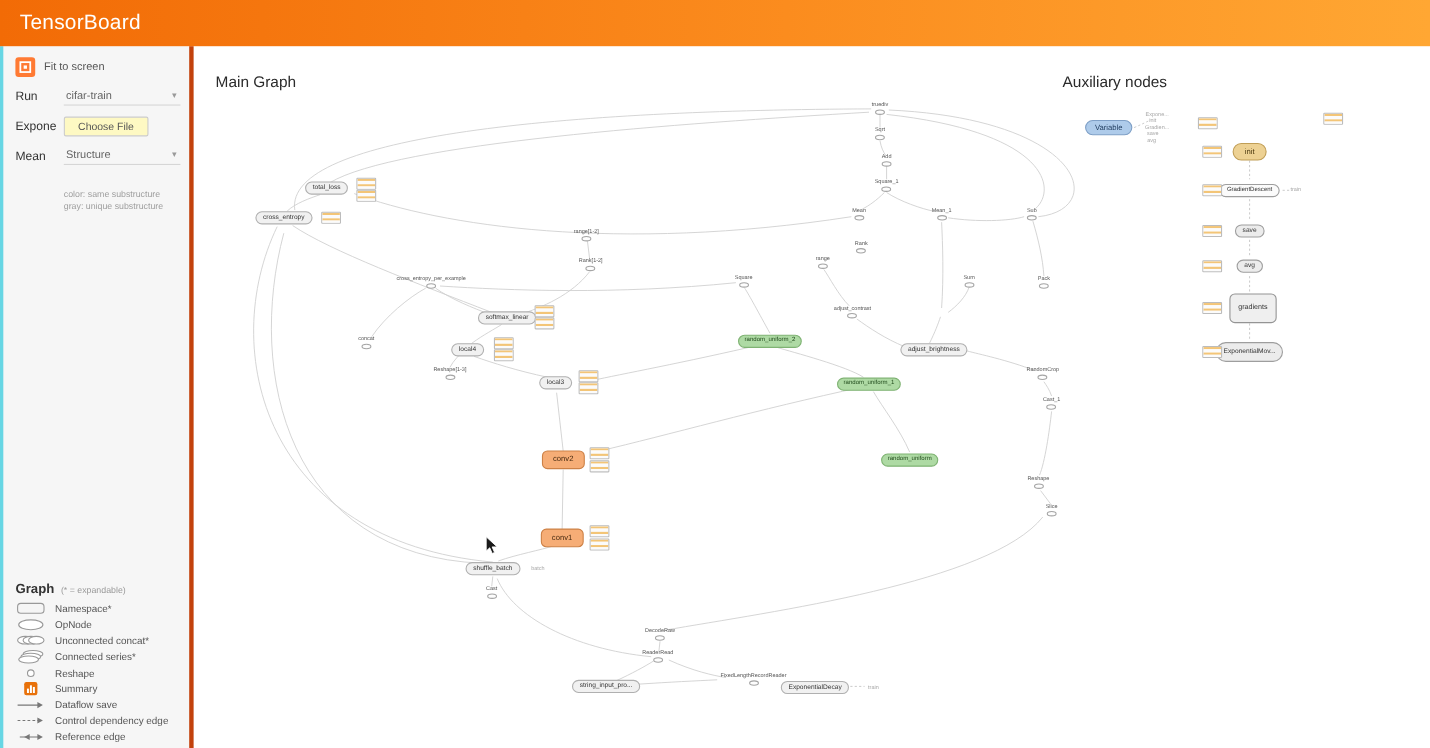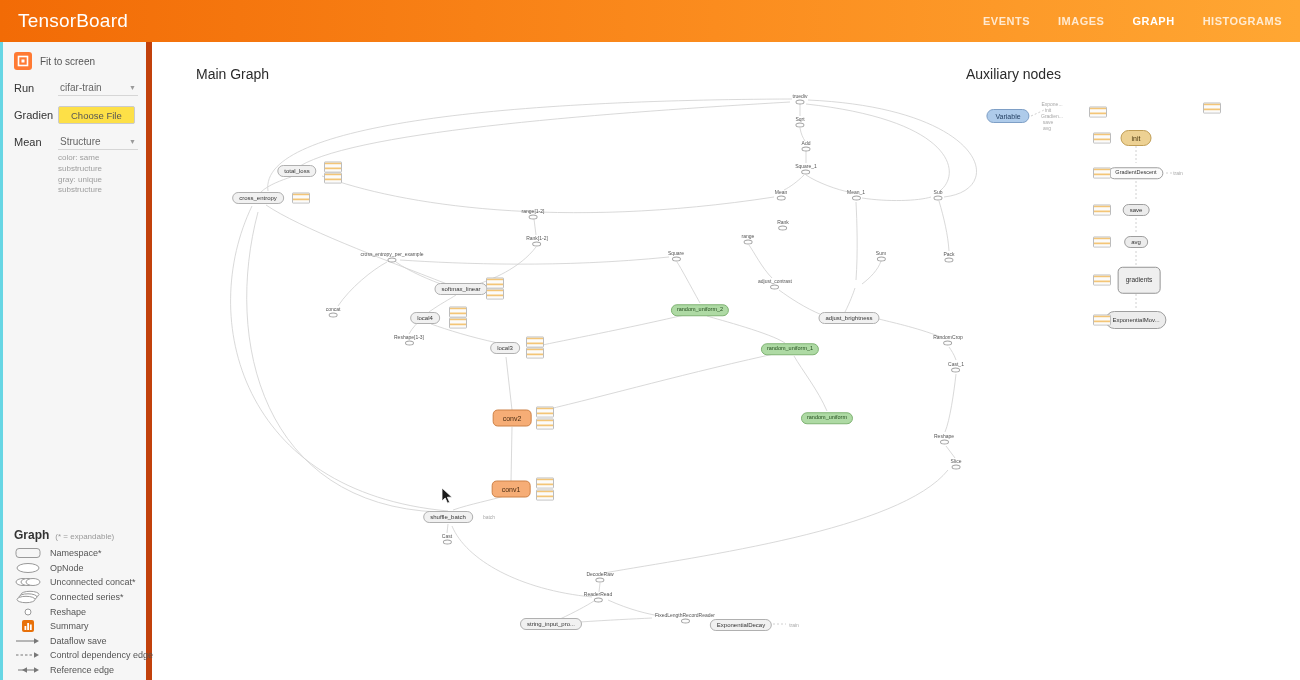--- a/index.html
+++ b/index.html
@@ -10,34 +10,34 @@
   header{position:absolute;top:0;left:0;width:1300px;height:42px;z-index:20;
     background:linear-gradient(90deg,#f26b06 0%,#fb8c1e 55%,#ffa733 100%);
     display:flex;align-items:center;justify-content:space-between;padding:0 18px;}
   .logo{color:#fff;font-size:19px;font-weight:500;letter-spacing:.2px}
   nav{display:flex;gap:28px;align-items:center}
   .nav-item{color:rgba(255,255,255,.78);font-size:11px;font-weight:700;
     letter-spacing:.5px;cursor:pointer;white-space:nowrap}
   .nav-item.active{color:#fff}
 
   
-  aside{position:absolute;top:42px;left:0;width:152px;height:638px;background:#f6f6f6;
-    border-right:6px solid #c2410c;z-index:10}
+  aside{position:absolute;top:42px;left:0;width:176px;height:638px;background:#f6f6f6;
+    border-right:4px solid #c2410c;z-index:10}
   .scroll-strip{position:absolute;left:0;top:0;width:3px;height:100%;background:#4dd0e1;opacity:.85}
   .sb-row{display:flex;align-items:center;margin:10px 8px 0 14px;gap:8px}
   .sb-label{font-size:11px;color:#333;width:36px;flex:none}
   .fit-btn{width:18px;height:18px;border:none;border-radius:3px;background:#ff7a33;
     display:flex;align-items:center;justify-content:center;cursor:pointer;flex:none}
   .fit-text{font-size:10px;color:#555}
   .select{flex:1;display:flex;align-items:center;justify-content:space-between;
     border-bottom:1px solid #d6d6d6;font-size:10px;color:#666;padding:2px 2px;cursor:pointer}
   .caret{font-size:7px;color:#9a9a9a}
-  .file-btn{font-size:9.5px;color:#555;background:#fde047;border:1px solid #cbcbcb;
+  .file-btn{font-size:9.5px;color:#555;background:#fef9c3;border:1px solid #cbcbcb;
     border-radius:2px;padding:2.5px 12px;cursor:pointer}
-  .help{margin:3px 8px 0 58px;font-size:8px;color:#9e9e9e;line-height:1.35}
+  .help{margin:22px 8px 0 58px;font-size:8px;color:#9e9e9e;line-height:1.35}
 
   .legend{position:absolute;top:486px;left:14px;right:6px}
   .legend-head{display:flex;align-items:baseline;gap:6px;margin-bottom:4px}
   .legend-title{font-size:12px;font-weight:700;color:#333}
   .legend-note{font-size:8px;color:#999}
   .legend-item{display:flex;align-items:center;gap:6px;height:14.6px}
   .legend-item svg{flex:none}
   .legend-label{font-size:9px;color:#555;white-space:nowrap}
 
   
@@ -78,26 +78,20 @@
   .stack i:nth-child(odd){background:#f3c577}
   .stack i:nth-child(even){background:#fbfbfb}
 
   #cursor{position:absolute;left:441px;top:487px;z-index:30}
 </style>
 </head>
 <body>
 
 <header>
   <div class="logo">TensorBoard</div>
-  <nav id="top-nav">
-      <span class="nav-item">EVENTS</span>
-      <span class="nav-item">IMAGES</span>
-      <span class="nav-item active">GRAPH</span>
-      <span class="nav-item">HISTOGRAMS</span>
-    </nav>
 </header>
 
 <aside>
   <div class="scroll-strip"></div>
 
   <div class="sb-row">
     <button class="fit-btn">
       <svg width="14" height="14" viewBox="0 0 14 14">
         <rect x="2.5" y="2.5" width="9" height="9" fill="none" stroke="#fff" stroke-width="1.6"></rect>
         <rect x="5.5" y="5.5" width="3" height="3" fill="#fff"></rect>
@@ -108,21 +102,21 @@
 
   <div class="sb-row">
     <span class="sb-label">Run</span>
     <div class="select">
       <span>cifar-train</span>
       <span class="caret">▼</span>
     </div>
   </div>
 
   <div class="sb-row">
-    <span class="sb-label">Gradien</span>
+    <span class="sb-label">Expone</span>
     <button class="file-btn">Choose File</button>
   </div>
 
   <div class="sb-row">
     <span class="sb-label">Mean</span>
     <div class="select">
       <span>Structure</span>
       <span class="caret">▼</span>
     </div>
   </div>

